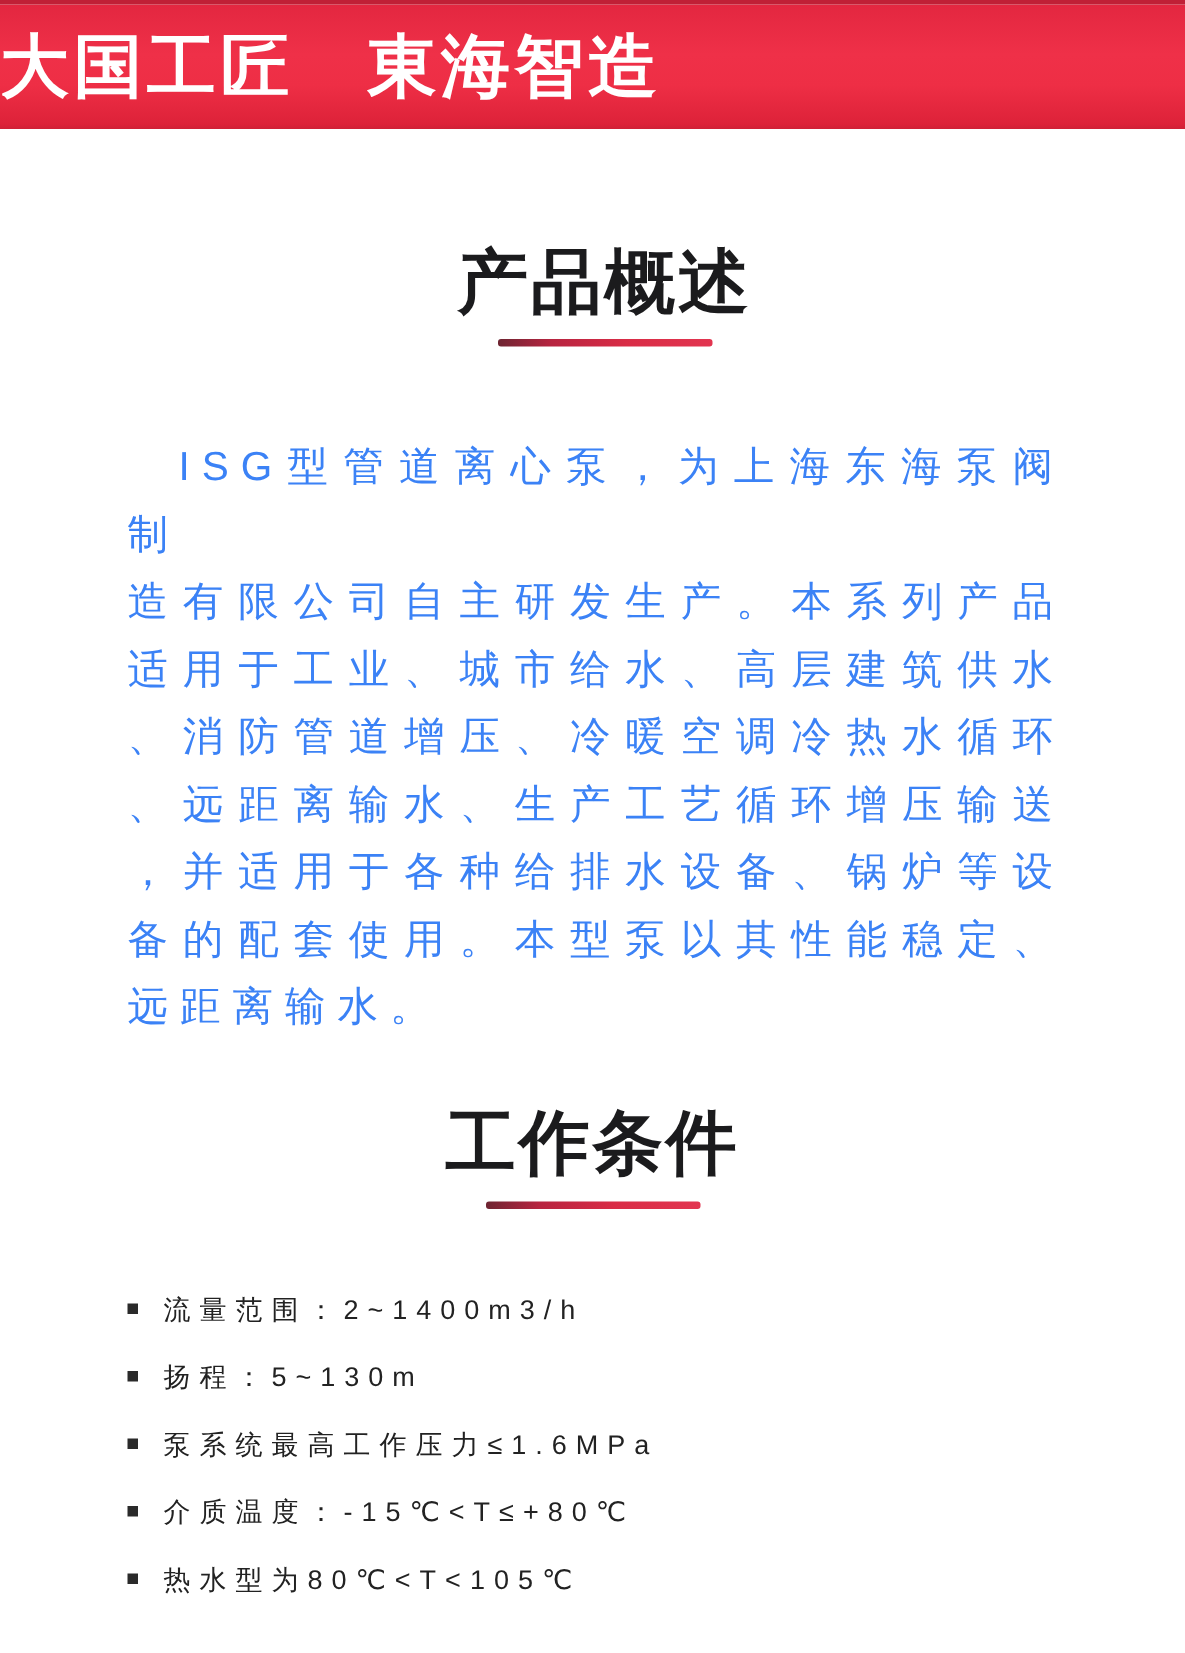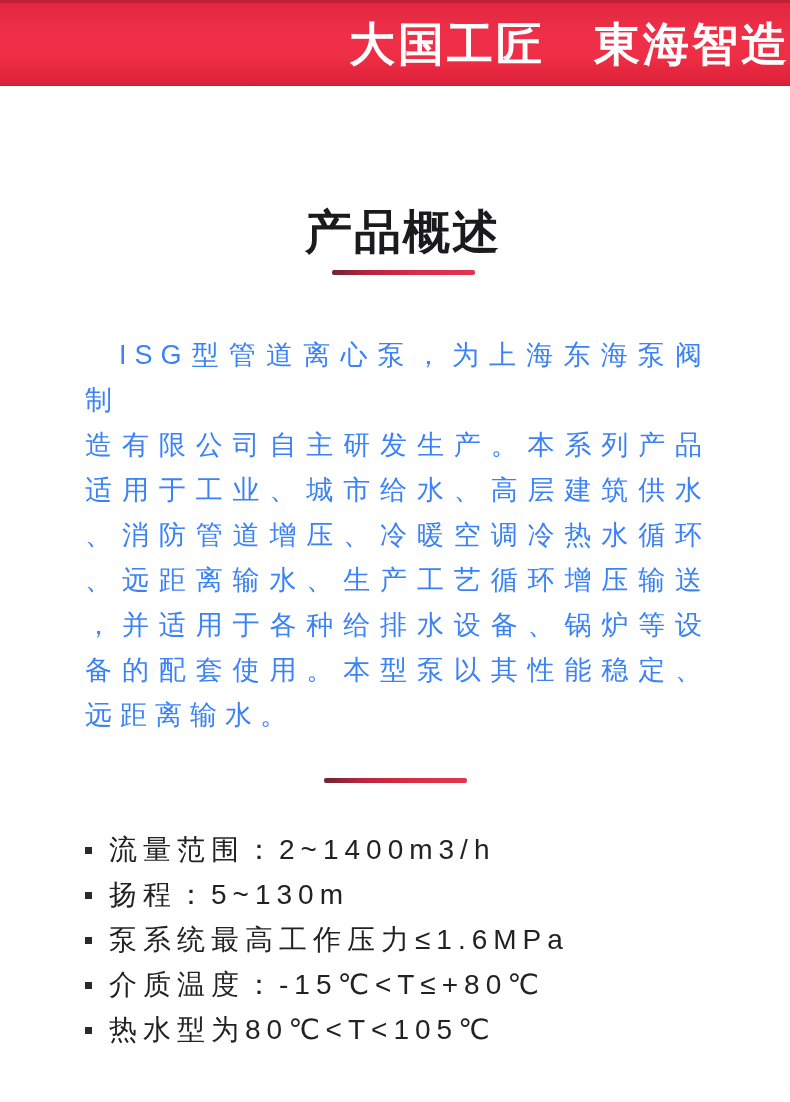--- a/index.html
+++ b/index.html
@@ -8,33 +8,33 @@
     background: #ffffff;
     overflow: hidden;
     font-family: "Liberation Sans", "DejaVu Sans", sans-serif;
   }
 
   
   .banner {
     height: 83px;
     border-top: 3px solid #c02036;
     background: linear-gradient(180deg, #e32740 0%, #ef3048 40%, #ee2e45 65%, #dd2239 96%, #cf2036 100%);
-    display: flex; align-items: center; justify-content: flex-end;
+    display: flex; align-items: center; justify-content: flex-start;
   }
   .banner-title {
     color: #ffffff;
     font-size: 46px;
     font-weight: 700;
     letter-spacing: 3px;
     white-space: nowrap;
   }
 
   
   .section-head { text-align: center; }
-  .section-head.overview { margin-top: 118px; padding-left: 16px; }
+  .section-head.overview { margin-top: 74px; padding-left: 16px; }
   .section-head.conditions { margin-top: 40px; }
   .section-title {
     font-size: 47px;
     font-weight: 800;
     color: #1b1b1d;
     letter-spacing: 2px;
     line-height: 1.2;
   }
   .title-underline {
     width: 143px; height: 5px;
@@ -68,21 +68,21 @@
     line-height: 30px;
   }
   .bullet-dot {
     flex: none;
     width: 7px; height: 7px;
     background: #2a2a2a;
     margin-right: 17px;
   }
   .bullet-text {
     color: #222222;
-    font-size: 28px;
+    font-size: 18px;
     letter-spacing: 6px;
     white-space: nowrap;
   }
 </style>
 </head>
 <body>
 
 <div class="banner">
   <div class="banner-title">大国工匠　東海智造</div>
 </div>
@@ -97,20 +97,21 @@
     <div class="para-line">造有限公司自主研发生产。本系列产品</div>
     <div class="para-line">适用于工业、城市给水、高层建筑供水</div>
     <div class="para-line">、消防管道增压、冷暖空调冷热水循环</div>
     <div class="para-line">、远距离输水、生产工艺循环增压输送</div>
     <div class="para-line">，并适用于各种给排水设备、锅炉等设</div>
     <div class="para-line">备的配套使用。本型泵以其性能稳定、</div>
     <div class="para-line last">远距离输水。</div>
   </div>
 
 <div class="section-head conditions">
+  <div class="section-title">工作条件</div>
   <div class="title-underline"></div>
 </div>
 
 <div class="specs">
     <div class="bullet-item">
       <span class="bullet-dot"></span>
       <span class="bullet-text">流量范围：2~1400m3/h</span>
     </div>
     <div class="bullet-item">
       <span class="bullet-dot"></span>

